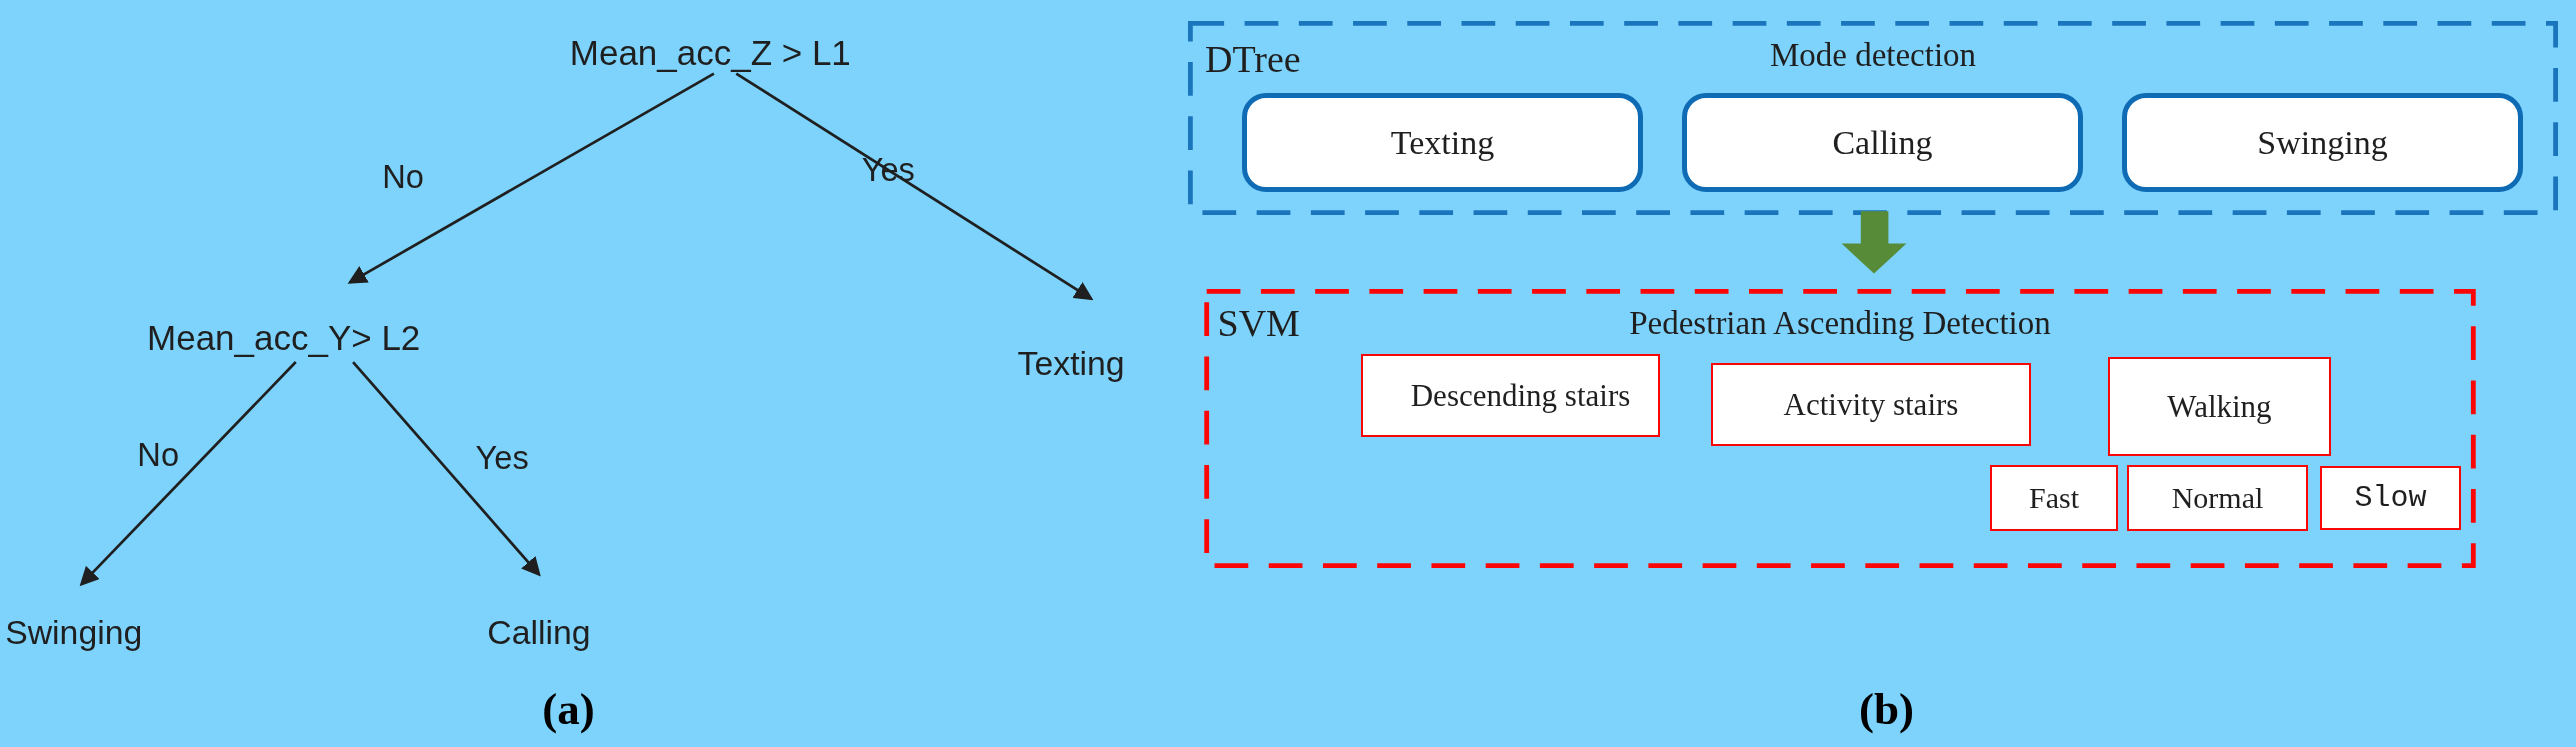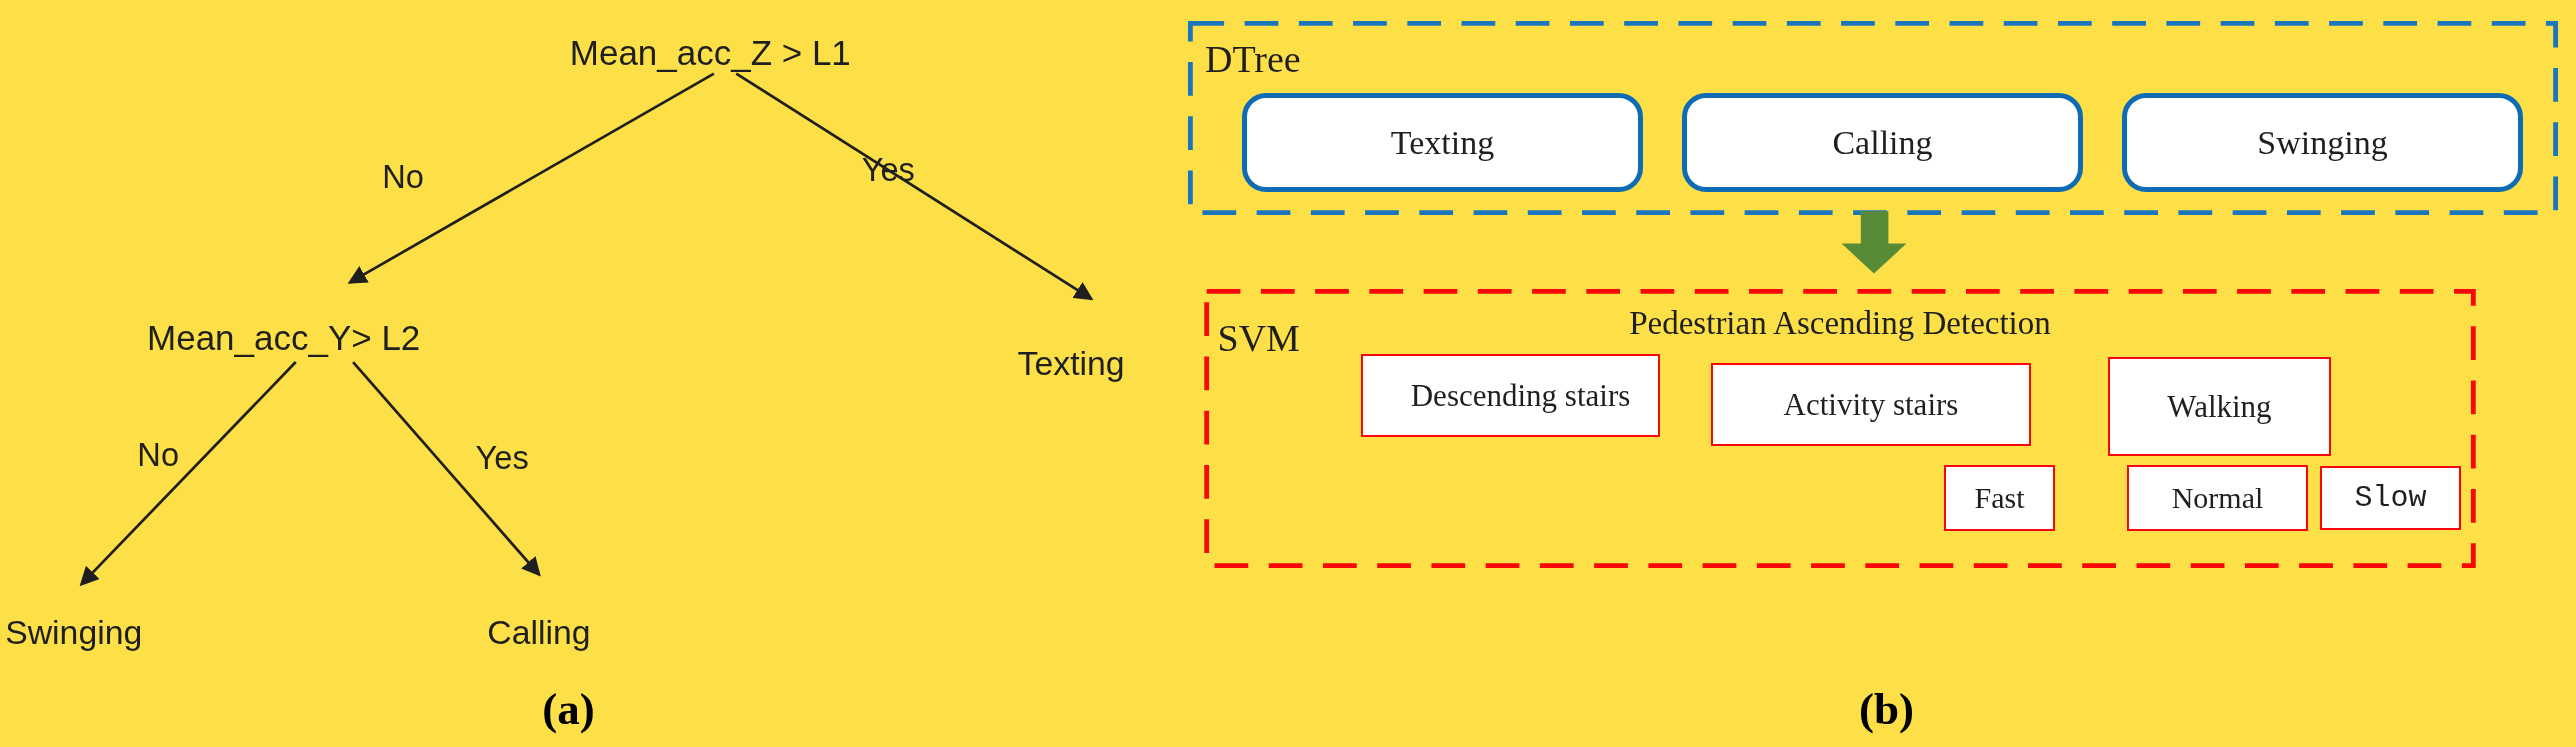--- a/index.html
+++ b/index.html
@@ -1,17 +1,17 @@
 <!DOCTYPE html>
 <html style="--blue: #1b75bc; --blue_box: #0f6cb4; --red: #fb0606; --green: #578b38; --ink: #1f1f1f;font-size:9.7px"><head>
 <meta charset="utf-8">
 <style>
   html,body{margin:0;padding:0;background:#ffffff;}
   body{width:2576px;height:747px;font-family:"Liberation Serif",serif;}
-  .fig{position:relative;width:2576px;height:747px;background:#fde047;overflow:hidden;}
+  .fig{position:relative;width:2576px;height:747px;background:#7dd3fc;overflow:hidden;}
 
   
   svg.tree{position:absolute;left:0;top:0;}
   .tree .edge{stroke:var(--ink);stroke-width:4.5;fill:none;}
   .tree text{fill:var(--ink);}
   .tree .node{font-family:"Liberation Sans",sans-serif;font-size:58px;text-anchor:middle;}
   .tree .branch{font-family:"Liberation Sans",sans-serif;font-size:54px;text-anchor:middle;}
   .tree .leaf{font-family:"Liberation Sans",sans-serif;font-size:56px;text-anchor:middle;}
 
   
@@ -27,31 +27,31 @@
            border:5.4px solid var(--blue_box);border-radius:24px;
            display:flex;align-items:center;justify-content:center;
            font-size:34px;color:var(--ink);background:#fff;}
   .bb-0{left:55px;}
   .bb-1{left:495px;}
   .bb-2{left:935px;}
 
   .green-arrow{position:absolute;left:1838px;top:211px;}
 
   .panel-red{left:1203px;top:289px;width:1274px;height:279px;}
-  .panel-red .plabel{left:14.5px;top:27px;}
+  .panel-red .plabel{left:14.5px;top:12px;}
   .panel-red .ptitle{top:15.7px;}
   .redbox{position:absolute;box-sizing:border-box;border:2.4px solid var(--red);
           display:flex;align-items:center;justify-content:center;
           color:var(--ink);background:#fff;}
   .act{font-size:31px;}
   .spd{font-size:30px;}
   .rb-desc{left:158px;top:65px;width:299px;height:83px;padding-left:20px;}
   .rb-asc{left:508px;top:74px;width:320px;height:83px;}
   .rb-walk{left:905px;top:68px;width:223px;height:99px;}
-  .rb-fast{left:741px;top:176px;width:111px;height:66px;}
+  .rb-fast{left:787px;top:176px;width:128px;height:66px;}
   .rb-normal{left:924px;top:176px;width:181px;height:66px;}
   .rb-slow{left:1117px;top:177px;width:141px;height:64px;font-family:Liberation Mono, monospace;}
 
   .caption{position:absolute;width:157px;text-align:center;top:683px;
            font-size:45px;font-weight:bold;color:#000;}
   .cap-a{left:490px;}
   .cap-b{left:1808px;}
 </style>
 </head>
 <body>
@@ -84,20 +84,21 @@
     <text class="leaf" x="122" y="1068">Swinging</text>
     <text class="leaf" x="893" y="1068">Calling</text>
     <text class="leaf" x="1775" y="622">Texting</text>
   </svg>
 
   <div class="panel panel-blue">
     <svg class="dashrect" width="1372" height="194" viewBox="0 0 2274 322">
       <rect x="4" y="4" width="2266" height="314" fill="none" stroke="var(--blue)" stroke-width="8" stroke-dasharray="56 34"></rect>
     </svg>
     <div class="plabel">DTree</div>
+    <div class="ptitle">Mode detection</div>
     <div class="bluebox bb-0">
       <span>Texting</span>
     </div>
     <div class="bluebox bb-1">
       <span>Calling</span>
     </div>
     <div class="bluebox bb-2">
       <span>Swinging</span>
     </div>
   </div>

